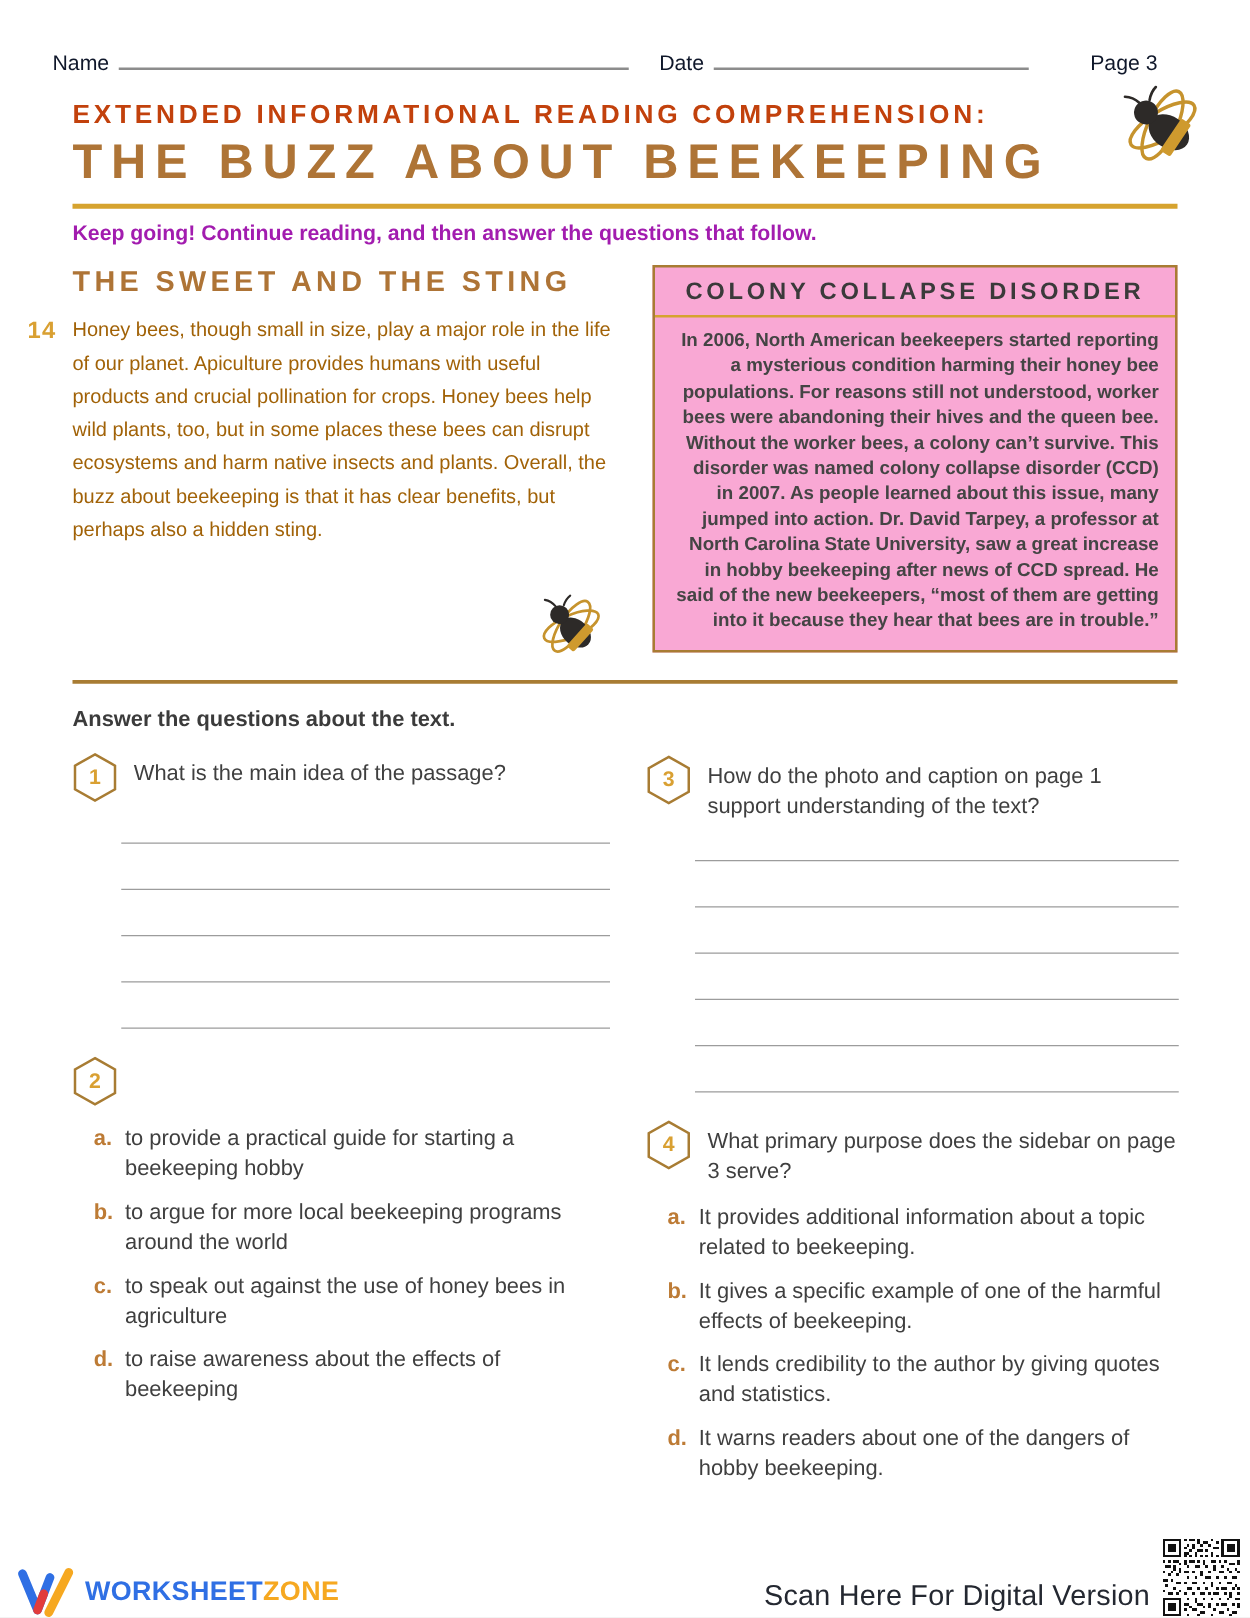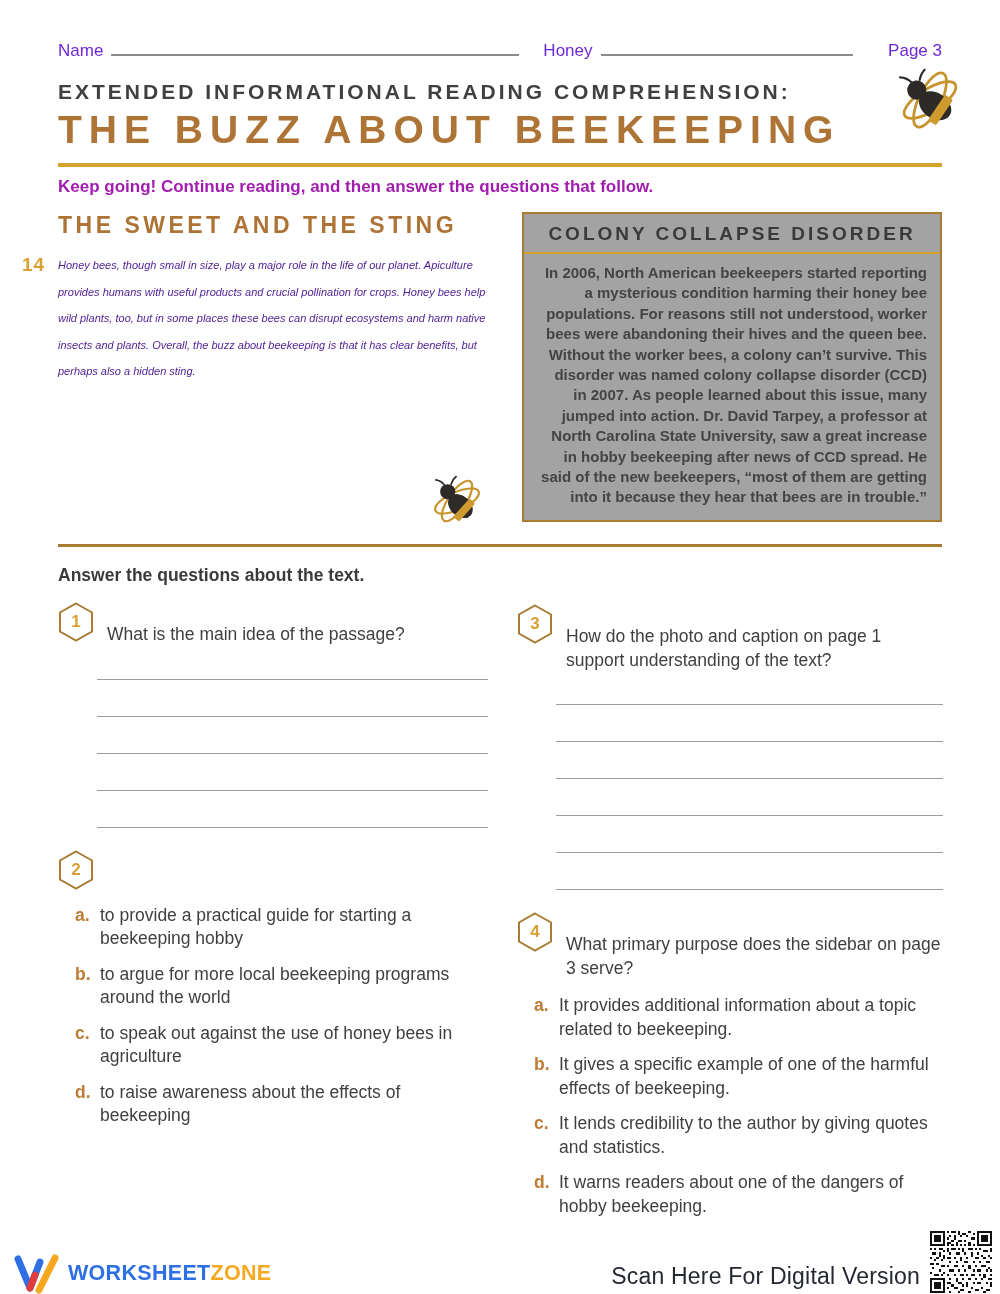--- a/index.html
+++ b/index.html
@@ -5,31 +5,31 @@
   * { margin:0; padding:0; box-sizing:border-box; }
   html,body { background:#e9e9e9; }
   body { font-family:"Liberation Sans", sans-serif; }
   .page {
     position:relative; width:1000px; height:1294px; margin:0 auto;
     background:#ffffff; overflow:hidden; color:#454545;
   }
 
   
   .header-row {
-    position:absolute; top:40px; left:58px; width:884px;
-    display:flex; align-items:baseline; font-size:17px; font-weight:500; color:#6d28d9;text-align:center;
+    position:absolute; top:40px; left:42px; width:884px;
+    display:flex; align-items:baseline; font-size:17px; font-weight:500; color:#0f172a;text-align:center;
   }
   .fill-line { border-bottom:2px solid #8c8c8c; height:16px; }
   .name-line { width:408px; margin:0 24px 0 8px; }
   .date-line { width:252px; margin:0 24px 0 8px; }
   .page-label { margin-left:auto; }
 
   .subtitle {
     position:absolute; top:80px; left:58px;
-    font-size:21px; font-weight:700; letter-spacing:3px; color:#404040;
+    font-size:21px; font-weight:700; letter-spacing:3px; color:#c2410c;
   }
   .main-title {
     position:absolute; top:108px; left:58px;
     font-size:39px; font-weight:700; letter-spacing:7px; color:#ae7436;
   }
   .title-bee { position:absolute; top:66px; left:893px; width:74px; height:68px; transform:rotate(-8deg); }
   .gold-rule { position:absolute; top:163px; left:58px; width:884px; height:4px; background:#d6a32f; }
   .intro {
     position:absolute; top:177px; left:58px;
     font-size:17px; font-weight:700; color:#a21caf;
@@ -39,28 +39,28 @@
   .article-heading {
     position:absolute; top:212px; left:58px;
     font-size:23px; font-weight:700; letter-spacing:3.5px; color:#ae7436;
   }
   .para-number {
     position:absolute; top:254px; left:22px;
     font-size:19px; font-weight:700; color:#d9a032; letter-spacing:1px;
   }
   .paragraph {
     position:absolute; top:252px; left:58px; width:432px;
-    font-size:11px; line-height:26.6px; color:#4c1d95;font-style:italic;
+    font-size:16px; line-height:26.6px; color:#a16207;
   }
   .para-bee { position:absolute; top:474px; left:428px; width:58px; height:54px; }
 
   
   .sidebar {
     position:absolute; top:212px; left:522px; width:420px;
-    border:2px solid #a87c33; background:#a3a3a3;
+    border:2px solid #a87c33; background:#f9a8d4;
   }
   .sidebar-title {
     padding:9px 10px 7px; text-align:center;
     font-size:19px; font-weight:700; letter-spacing:3px; color:#3a3a3a; white-space:nowrap;
   }
   .sidebar-rule { height:2px; background:#d6a32f; }
   .sidebar-body {
     padding:9px 13px 12px; font-size:15px; line-height:20.4px; font-weight:600; color:#444444;text-align:right;
   }
 
@@ -73,21 +73,21 @@
   .q-col-right { top:604px; left:517px; width:426px; }
   .question-block + .question-block { margin-top:22px; }
 
   .question-row { display:flex; gap:13px; align-items:flex-start; }
   .badge { position:relative; width:36px; height:40px; flex-shrink:0; }
   .badge svg { display:block; }
   .badge-num {
     position:absolute; inset:0; display:flex; align-items:center; justify-content:center;
     font-size:17px; font-weight:700; color:#d9a032;
   }
-  .question-text { font-size:17.5px; line-height:23.5px; color:#3f3f3f; padding-top:5px;margin-top:16px; }
+  .question-text { font-size:17.5px; line-height:23.5px; color:#3f3f3f; padding-top:5px; }
 
   .answer-lines { margin-left:39px; margin-top:-4px; }
   .answer-line { height:37px; border-bottom:1.6px solid #9c9c9c; }
 
   .options { margin-top:14px; margin-left:17px; }
   .option { display:flex; margin-top:12px; font-size:17.5px; line-height:23.5px; }
   .option-letter { width:25px; flex-shrink:0; font-weight:700; color:#bd7b35; }
   .option-text { flex:1; color:#3f3f3f; }
 
   
@@ -101,21 +101,21 @@
   .qr { position:absolute; top:1231px; left:930px; width:62px; height:62px; }
 </style>
 </head>
 <body>
 
 <div class="page">
 
   <div class="header-row">
     <span>Name</span>
     <span class="fill-line name-line"></span>
-    <span>Honey</span>
+    <span>Date</span>
     <span class="fill-line date-line"></span>
     <span class="page-label">Page 3</span>
   </div>
 
   <div class="subtitle">EXTENDED INFORMATIONAL READING COMPREHENSION:</div>
   <div class="main-title">THE BUZZ ABOUT BEEKEEPING</div>
 
   <svg class="title-bee" viewBox="0 0 64 64">
     <ellipse cx="32" cy="32" rx="28" ry="10.5" fill="none" stroke="#c6932d" stroke-width="2.6" transform="rotate(-24 32 32)"></ellipse>
     <ellipse cx="32" cy="32" rx="28" ry="10.5" fill="none" stroke="#c6932d" stroke-width="2.6" transform="rotate(-56 32 32)"></ellipse>

